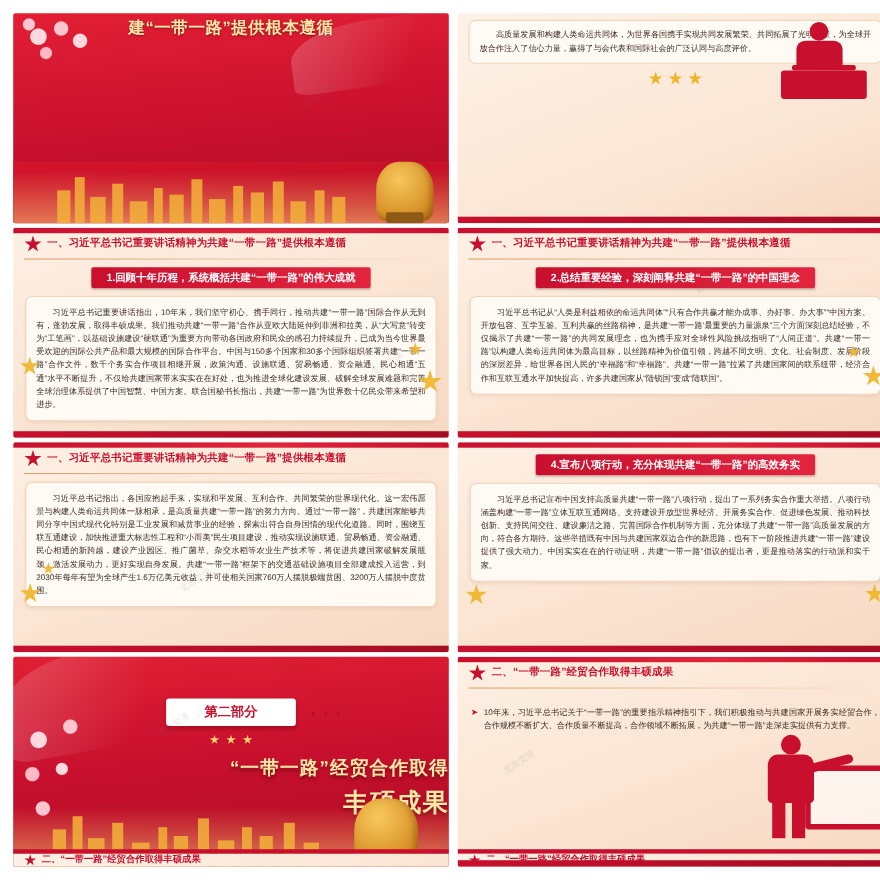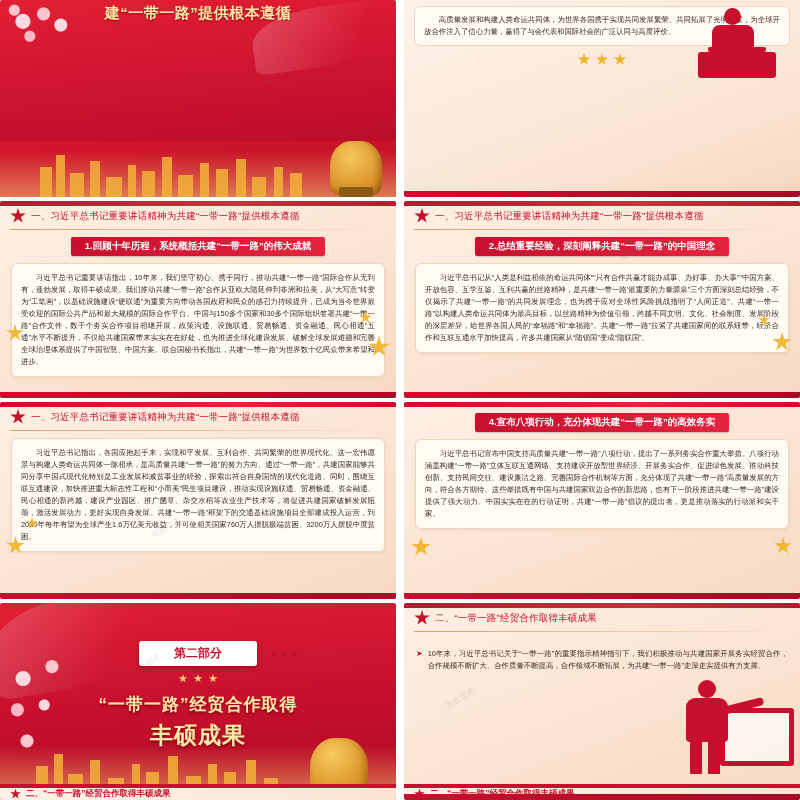--- a/index.html
+++ b/index.html
@@ -8,21 +8,21 @@
     font-family: "Liberation Sans", sans-serif;
     background: #ffffff;
     overflow: hidden;
   }
   .deck {
     width: 708px; height: 800px;
     display: grid;
     grid-template-columns: 396px 396px;
     grid-template-rows: repeat(4, 1fr);
     gap: 4px 8px;
-    padding: 0;
+    padding: 12px;
   }
   .slide {
     position: relative;
     overflow: hidden;
     background: #fdf4ec;
     border-radius: 2px;
   }
 
   
   .s-content {
@@ -42,21 +42,21 @@
     display: flex; align-items: center; gap: 5px;
     padding: 7px 10px 2px 10px;
   }
   .star {
     width: 16px; height: 16px;
     background: #c8102e;
     clip-path: polygon(50% 0%,61% 35%,98% 35%,68% 57%,79% 91%,50% 70%,21% 91%,32% 57%,2% 35%,39% 35%);
     flex: 0 0 auto;
   }
   .hdr-title {
-    font-size: 9.5px; color: #c8102e; font-weight: normal;
+    font-size: 9.5px; color: #c8102e; font-weight: bold;
     letter-spacing: .2px; line-height: 1.2;
   }
   .hdr-rule {
     height: 1px; margin: 3px 10px 0 10px;
     background: linear-gradient(90deg,#d8a06a,rgba(216,160,106,0));
   }
   .sub-band {
     margin: 7px auto 0 auto;
     background: linear-gradient(90deg,#c8102e,#e3243e);
     color: #fff; font-size: 9.5px; font-weight: bold;
@@ -171,21 +171,21 @@
     font-size: 12px; font-weight: bold;
     padding: 4px 0; border-radius: 3px;
     box-shadow: 0 2px 4px rgba(90,0,0,.35);
   }
   .s7-dots { display:flex; gap:6px; justify-content:center; margin-top:8px; }
   .s7-dots i {
     width: 9px; height: 9px; background:#ffd569; display:block;
     clip-path: polygon(50% 0%,61% 35%,98% 35%,68% 57%,79% 91%,50% 70%,21% 91%,32% 57%,2% 35%,39% 35%);
   }
   .s7-t1, .s7-t2 {
-    text-align:center; color:#ffe9a8; font-weight:bold;
+    text-align:right; color:#ffe9a8; font-weight:bold;
     text-shadow: 0 2px 3px rgba(80,0,0,.55);
   }
   .s7-t1 { font-size: 17px; margin-top: 10px; letter-spacing: 1px; }
   .s7-t2 { font-size: 23px; margin-top: 4px; letter-spacing: 1px; }
   .s7-city { position:absolute; left:0; right:0; bottom:0; height: 62px;
     background: linear-gradient(0deg, rgba(255,208,120,.6), rgba(255,208,120,0) 88%); }
   .s7-lion {
     position: absolute; right: 28px; bottom: 2px; width: 58px; height: 60px;
     background: radial-gradient(circle at 38% 28%, #f8c85c, #d89227 68%, #b3701a);
     border-radius: 42% 42% 16% 16% / 48% 48% 18% 18%;

